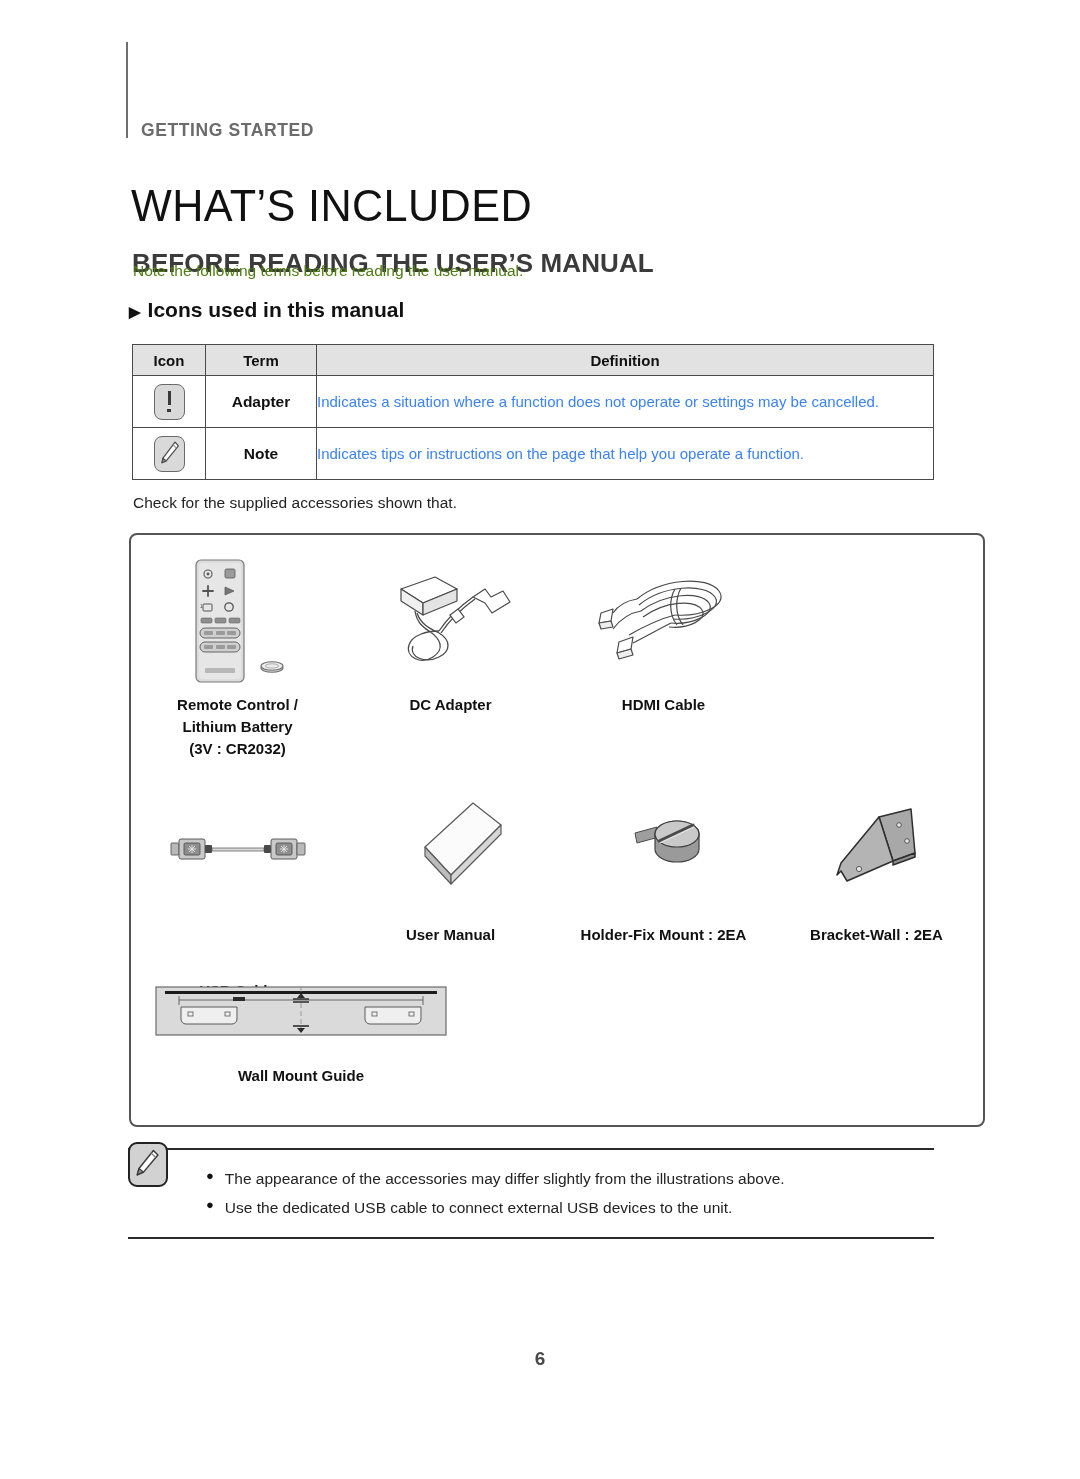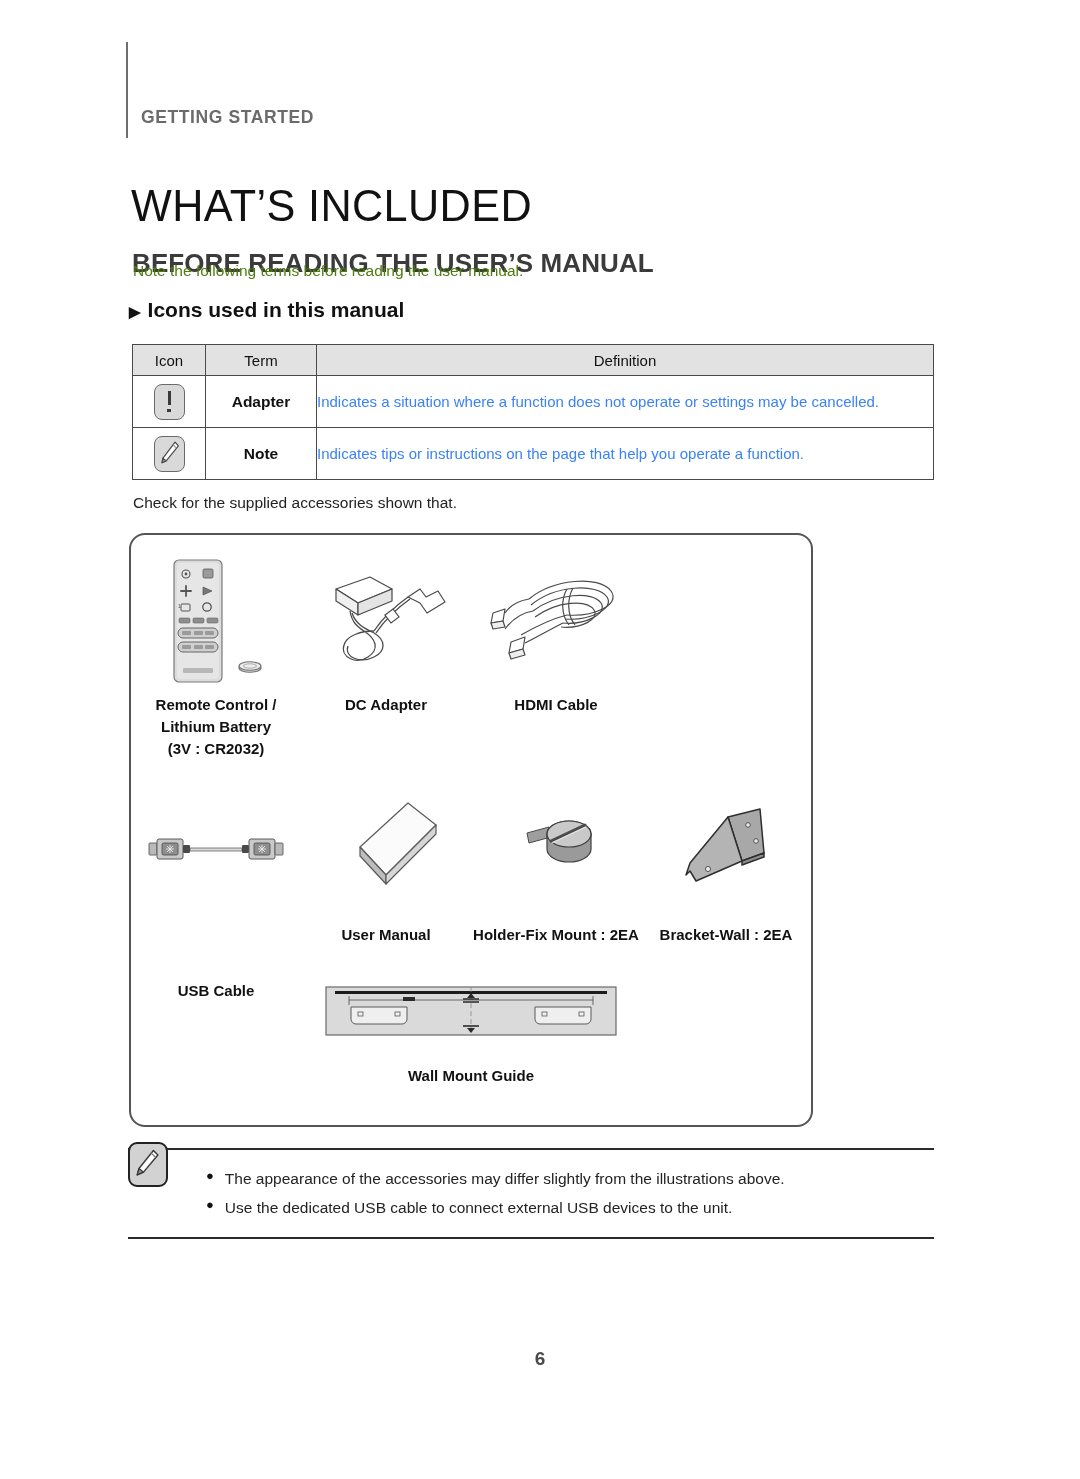--- a/index.html
+++ b/index.html
@@ -21,21 +21,21 @@
     position: absolute;
     left: 126px;
     top: 42px;
     width: 2px;
     height: 96px;
     background: #6e6e6e;
   }
   #kicker {
     position: absolute;
     left: 141px;
-    top: 107px;
+    top: 120px;
     font-size: 17.5px;
     font-weight: bold;
     letter-spacing: 0.6px;
     color: #6b6b6b;
   }
   #page-title {
     position: absolute;
     left: 131px;
     top: 150px;
     font-size: 45px;
@@ -90,21 +90,21 @@
     table-layout: fixed;
   }
   #icon-table th, #icon-table td {
     border: 1px solid #4a4a4a;
     padding: 0;
   }
   #icon-table thead th {
     background: #e2e2e2;
     height: 30px;
     font-size: 15px;
-    font-weight: normal;
+    font-weight: bold;
     color: #111;
   }
   .col-icon  { width: 72px; }
   .col-term  { width: 110px; }
   .cell-icon {
     text-align: center;
     vertical-align: middle;
     height: 51px;
   }
   .cell-term {
@@ -164,24 +164,24 @@
     top: 494px;
     font-size: 15.5px;
     color: #232323;
   }
 
   
   #accessory-box {
     position: absolute;
     left: 129px;
     top: 533px;
-    width: 684px;
+    width: 856px;
     height: 594px;
     border: 2px solid #555;
-    border-radius: 16px;
+    border-radius: 8px;
     box-sizing: border-box;
     background: #fff;
   }
   .acc-grid {
     position: absolute;
     left: 0;
     top: 0;
     width: 100%;
     display: grid;
     grid-template-columns: repeat(4, 1fr);
@@ -209,21 +209,20 @@
   }
   #row1 { top: 18px; }
   #row2 { top: 248px; }
   #wall-row {
     position: absolute;
     top: 448px;
     left: 0;
     width: 100%;
     display: flex;
     flex-direction: column;
-    align-items: center;
   }
   #wall-row .acc-label { margin-top: 20px; }
 
   
   #note-block {
     position: absolute;
     left: 128px;
     top: 1148px;
     width: 806px;
   }

